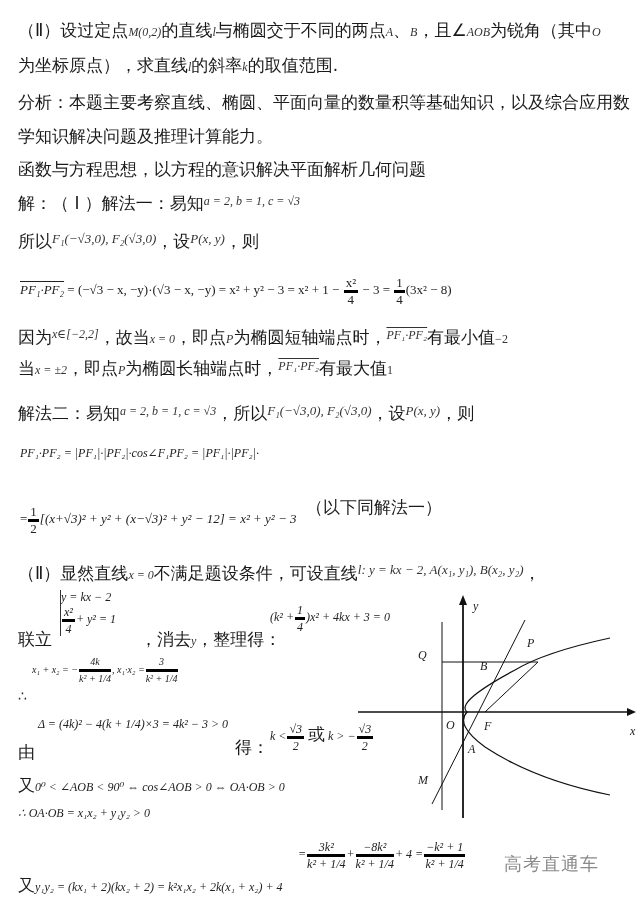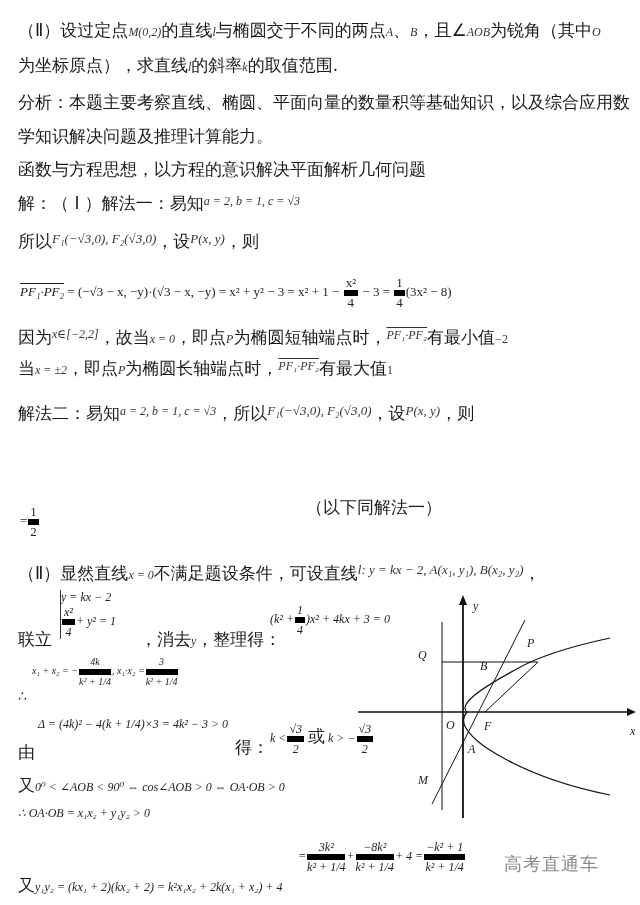--- a/index.html
+++ b/index.html
@@ -7,21 +7,21 @@
       width: 640px; height: 905px; position: relative; overflow: hidden;
       font-family: "DejaVu Sans", "Liberation Sans", sans-serif;
       color: #1a1a1a;
     }
     .line { position: absolute; left: 18px; white-space: nowrap; font-size: 17px; line-height: 24px; }
     .m { font-family: "Liberation Serif", "DejaVu Serif", serif; font-style: italic; font-size: 12px; color: #333; }
     .mr { font-family: "Liberation Serif", "DejaVu Serif", serif; font-size: 12px; color: #333; }
     .eq { position: absolute; white-space: nowrap; font-family: "Liberation Serif", "DejaVu Serif", serif; font-size: 13px; color: #222; }
     .frac { display: inline-block; vertical-align: middle; text-align: center; margin: 0 1px; }
     .frac > span { display: block; line-height: 14px; }
-    .frac > span.num { border-bottom: 6px solid #000000; padding: 0 2px; }
+    .frac > span.num { border-bottom: 3px solid #000000; padding: 0 2px; }
     .ovl { text-decoration: overline; }
     .watermark { position: absolute; left: 504px; top: 852px; font-size: 18px; color: #8a8a8a; letter-spacing: 1px; }
     svg text { font-family: "Liberation Serif", "DejaVu Serif", serif; font-style: italic; font-size: 12px; fill: #222; }
   </style>
 </head>
 <body>
 
 <div class="line" style="top:18px;">
   <span>（Ⅱ）设过定点</span><span class="m">M(0,2)</span><span>的直线</span><span class="m">l</span><span>与椭圆交于不同的两点</span><span class="m">A</span><span>、</span><span class="m">B</span><span>，且∠</span><span class="m">AOB</span><span>为锐角（其中</span><span class="m">O</span>
 </div>
@@ -50,23 +50,24 @@
   <span>因为</span><span class="m" style="vertical-align:5px;">x∈[−2,2]</span><span>，故当</span><span class="m">x = 0</span><span>，即点</span><span class="m">P</span><span>为椭圆短轴端点时，</span><span class="m ovl" style="vertical-align:4px;">PF₁·PF₂</span><span>有最小值</span><span class="mr">−2</span>
 </div>
 <div class="line" style="top:354px;">
   <span>当</span><span class="m">x = ±2</span><span>，即点</span><span class="m">P</span><span>为椭圆长轴端点时，</span><span class="m ovl" style="vertical-align:4px;">PF₁·PF₂</span><span>有最大值</span><span class="mr">1</span>
 </div>
 
 <div class="line" style="top:399px;">
   <span>解法二：易知</span><span class="m" style="vertical-align:4px;">a = 2, b = 1, c = √3</span><span>，所以</span><span class="m" style="font-size:13px;vertical-align:4px;">F₁(−√3,0), F₂(√3,0)</span><span>，设</span><span class="m" style="font-size:13px;vertical-align:4px;">P(x, y)</span><span>，则</span>
 </div>
 <div class="eq" style="left:20px; top:446px; font-size:12px;">
+  <span style="font-style:italic;">PF₁·PF₂ = |PF₁|·|PF₂|·cos∠F₁PF₂ = |PF₁|·|PF₂|·</span>
 </div>
 <div class="eq" style="left:20px; top:505px;">
-  <span>=</span><span class="frac"><span class="num">1</span><span>2</span></span>
+  <span>=</span><span class="frac"><span class="num">1</span><span>2</span></span><span style="font-style:italic;">[(x+√3)² + y² + (x−√3)² + y² − 12] = x² + y² − 3</span>
 </div>
 <div class="line" style="left:306px; top:495px;">（以下同解法一）</div>
 
 <div class="line" style="top:558px;">
   <span>（Ⅱ）显然直线</span><span class="m">x = 0</span><span>不满足题设条件，可设直线</span><span class="m" style="font-size:13px;vertical-align:5px;">l: y = kx − 2, A(x₁, y₁), B(x₂, y₂)</span><span>，</span>
 </div>
 
 <div class="eq" style="left:60px; top:590px; font-size:12px; font-style:italic; border-left:1px solid #333; ">
   <div>y = kx − 2</div>
   <div><span class="frac"><span class="num">x²</span><span>4</span></span><span>+ y² = 1</span></div>

